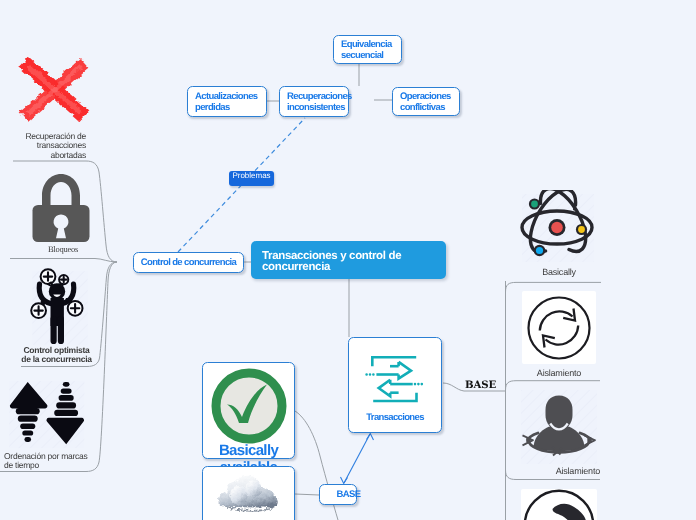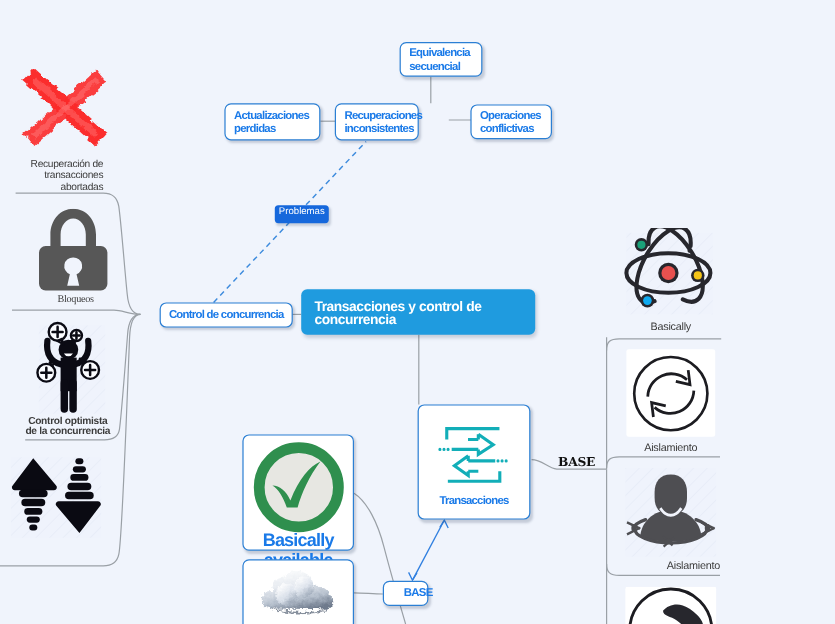--- a/index.html
+++ b/index.html
@@ -193,20 +193,22 @@
       <rect x="16.3" y="49.4" width="10.9" height="5.2" rx="2.6"></rect>
       <rect x="18.4" y="56.1" width="6.7" height="4.9" rx="2.45"></rect>
       <path d="M60.2,63.2 L41.3,40.9 A2.4,2.4 0 0 1 43.1,36.7 L75.4,36.7 A2.4,2.4 0 0 1 77.2,40.9 Z"></path>
       <rect x="48.2" y="28.8" width="23.9" height="6.2" rx="3.1"></rect>
       <rect x="50.2" y="21.3" width="19.9" height="6.2" rx="3.1"></rect>
       <rect x="52.6" y="14.1" width="15.1" height="5.6" rx="2.8"></rect>
       <rect x="54.7" y="7.5" width="10.9" height="5.2" rx="2.6"></rect>
       <rect x="56.8" y="0.9" width="6.7" height="4.9" rx="2.45"></rect>
     </g>
   </svg>
+  <div class="cap" style="top:71px;left:1px;width:88px;text-align:left;font-size:8.5px;color:#3b3b3b;letter-spacing:-0.25px;line-height:9.4px;">Ordenación por marcas
+de tiempo</div>
 </div>
 
 <div class="iconbox" style="left:518px;top:190px;width:82px;height:90px;">
   <svg width="80" height="75" viewBox="0 0 80 75" style="position:absolute;left:0px;top:0px;">
     <rect x="4" y="4" width="72" height="68" fill="url(#hatch1)"></rect>
     <g fill="none" stroke="#27272d" stroke-width="3.4" stroke-linecap="round">
       <ellipse cx="39" cy="37.5" rx="35" ry="16.5"></ellipse>
       <path d="M22.5,13.5 A35,16.5 60 1 1 51,59.5"></path>
       <path d="M57.5,15 A35,16.5 -60 1 0 27.5,61"></path>
     </g>

